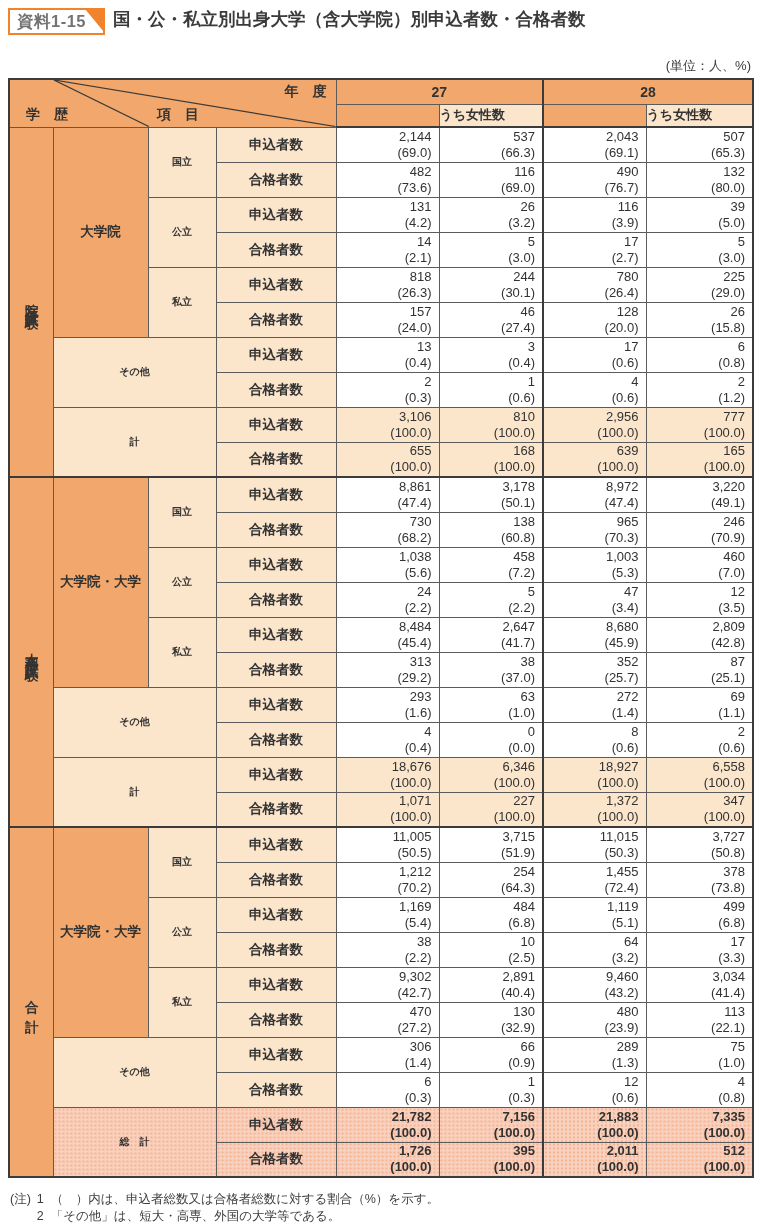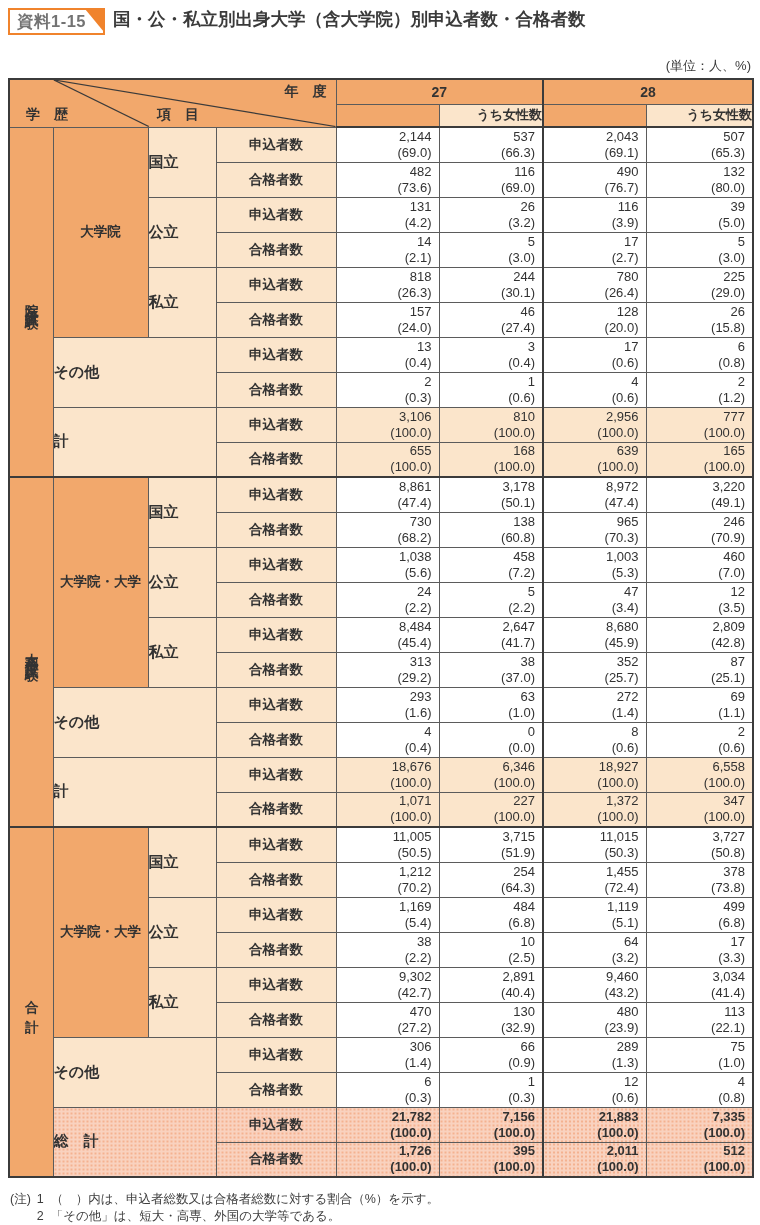--- a/index.html
+++ b/index.html
@@ -32,29 +32,29 @@
           background-size:4px 4px;}
 
   .corner{position:relative;background:#F2A86C;}
   .corner svg{position:absolute;left:0;top:0;width:100%;height:100%;}
   .c-lab{position:absolute;font-size:14px;font-weight:600;color:#333;}
   .c-gaku{left:16px;bottom:3px;}
   .c-kou{left:147px;bottom:3px;}
   .c-nen{right:9px;top:3px;}
 
   .yearcell{text-align:center;font-size:14px;font-weight:600;color:#333;}
-  .female{background:#FBE5CB;text-align:right;font-size:13px;font-weight:600;
+  .female{background:#FBE5CB;text-align:left;font-size:13px;font-weight:600;
           border-left:1.5px dotted #555;border-top:1.5px dotted #555;}
   .r2 td{border-bottom:2px solid #3b3b3b;}
 
   .exam{background:#F2A86C;text-align:center;}
   .vtext{display:inline-block;writing-mode:vertical-rl;letter-spacing:3px;
          font-size:13.5px;font-weight:600;color:#333;}
   .group{background:#F2A86C;text-align:center;font-size:13.5px;font-weight:600;}
-  .origin,.merged{text-align:left;font-size:15px;font-weight:600;}
+  .origin,.merged{text-align:center;font-size:10px;font-weight:600;}
   .origin:not(.salmon),.merged:not(.salmon){background:#FBE5CB;}
   .item{text-align:center;font-size:13.5px;font-weight:600;}
   .item:not(.salmon){background:#FBE5CB;}
 
   td.val{background:#fff;text-align:right;padding-right:7px;}
   td.val .v,td.val .p{height:16px;line-height:16px;font-size:13px;}
   .dl{border-left:1px dotted #8a8a8a;}
   .ys{border-left:2px solid #3b3b3b;}
   tr.block-top td{border-top:2px solid #3b3b3b;}
   tr.total td.val{background:#FBE5CB;font-weight:normal;}

